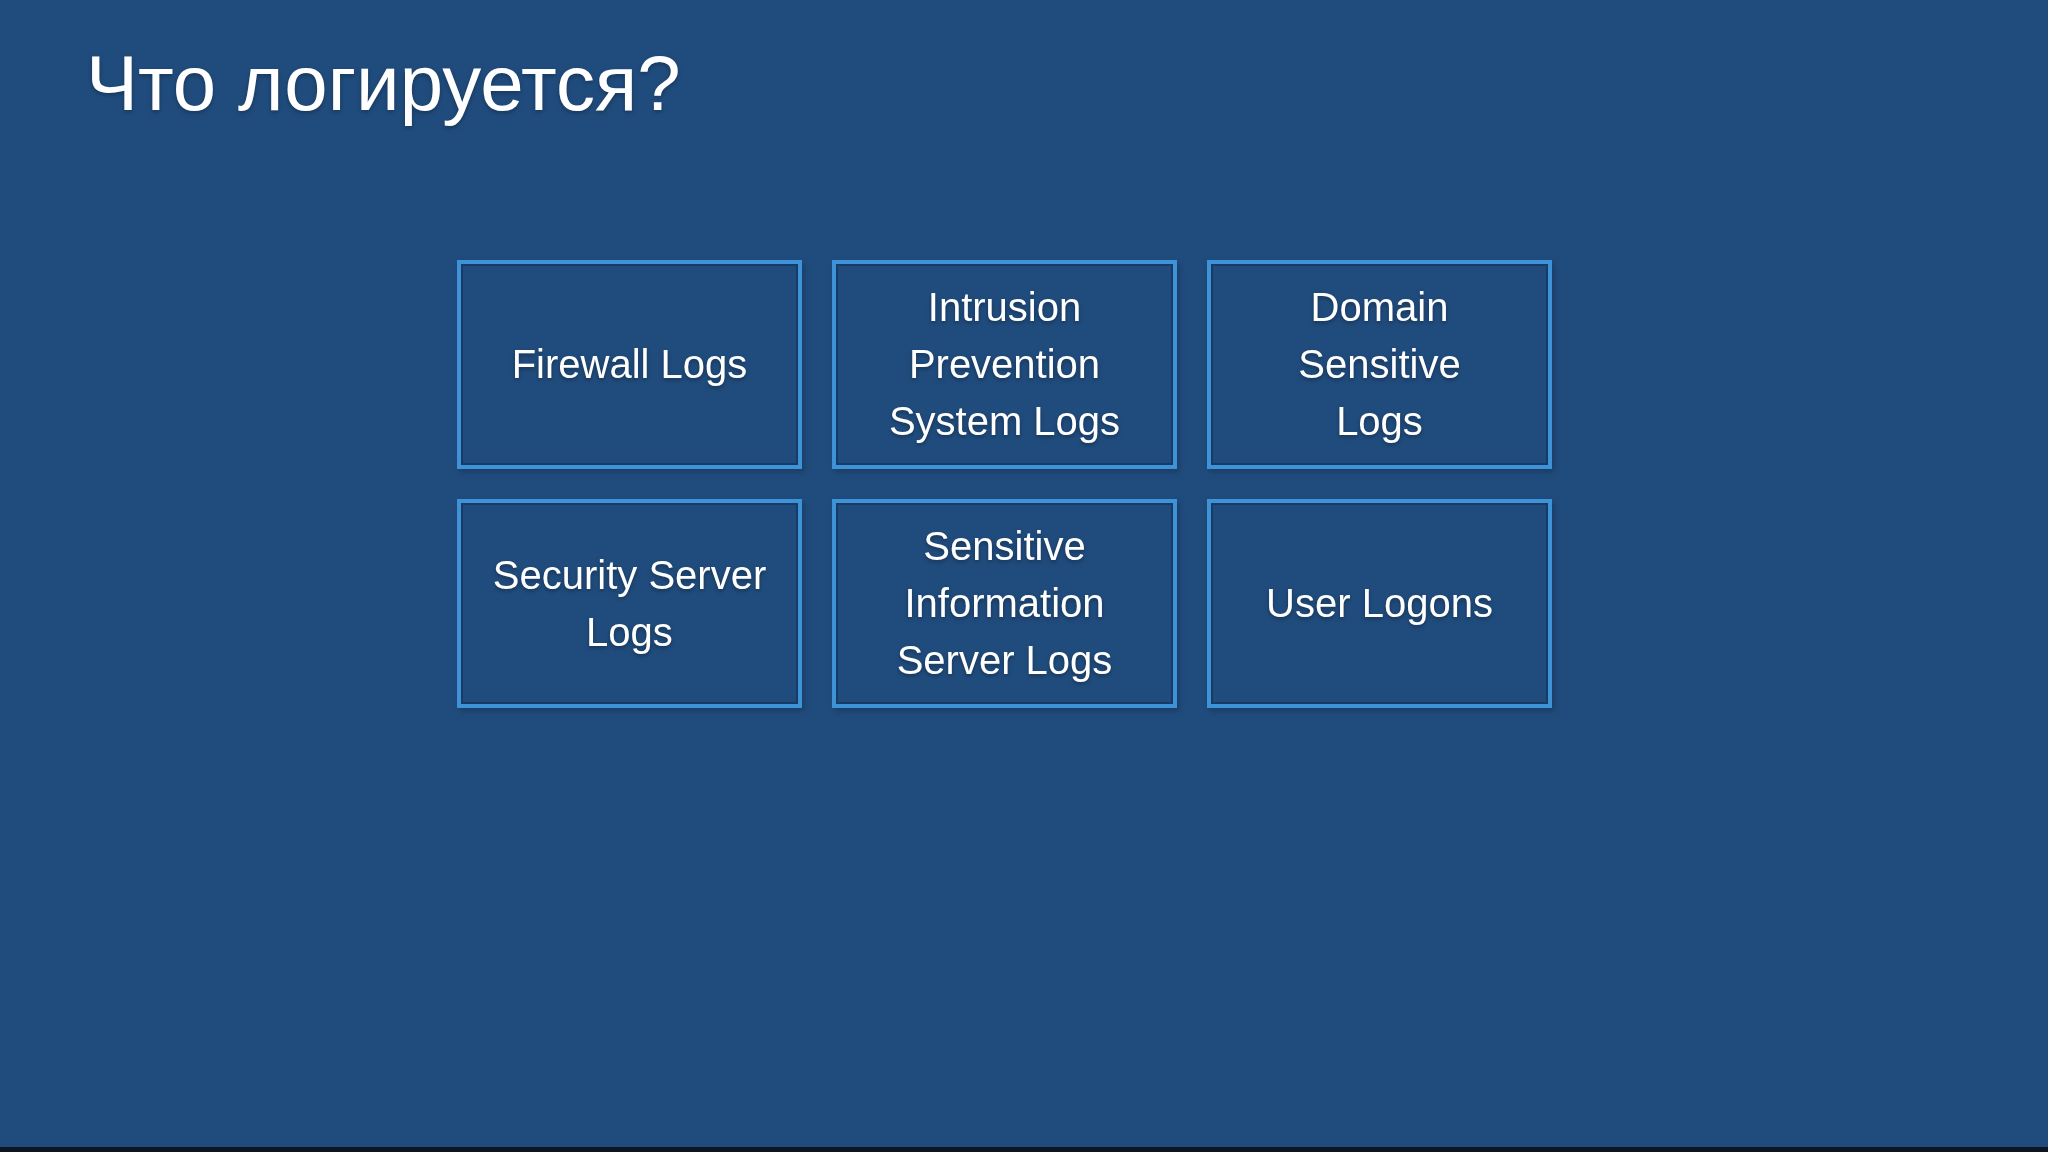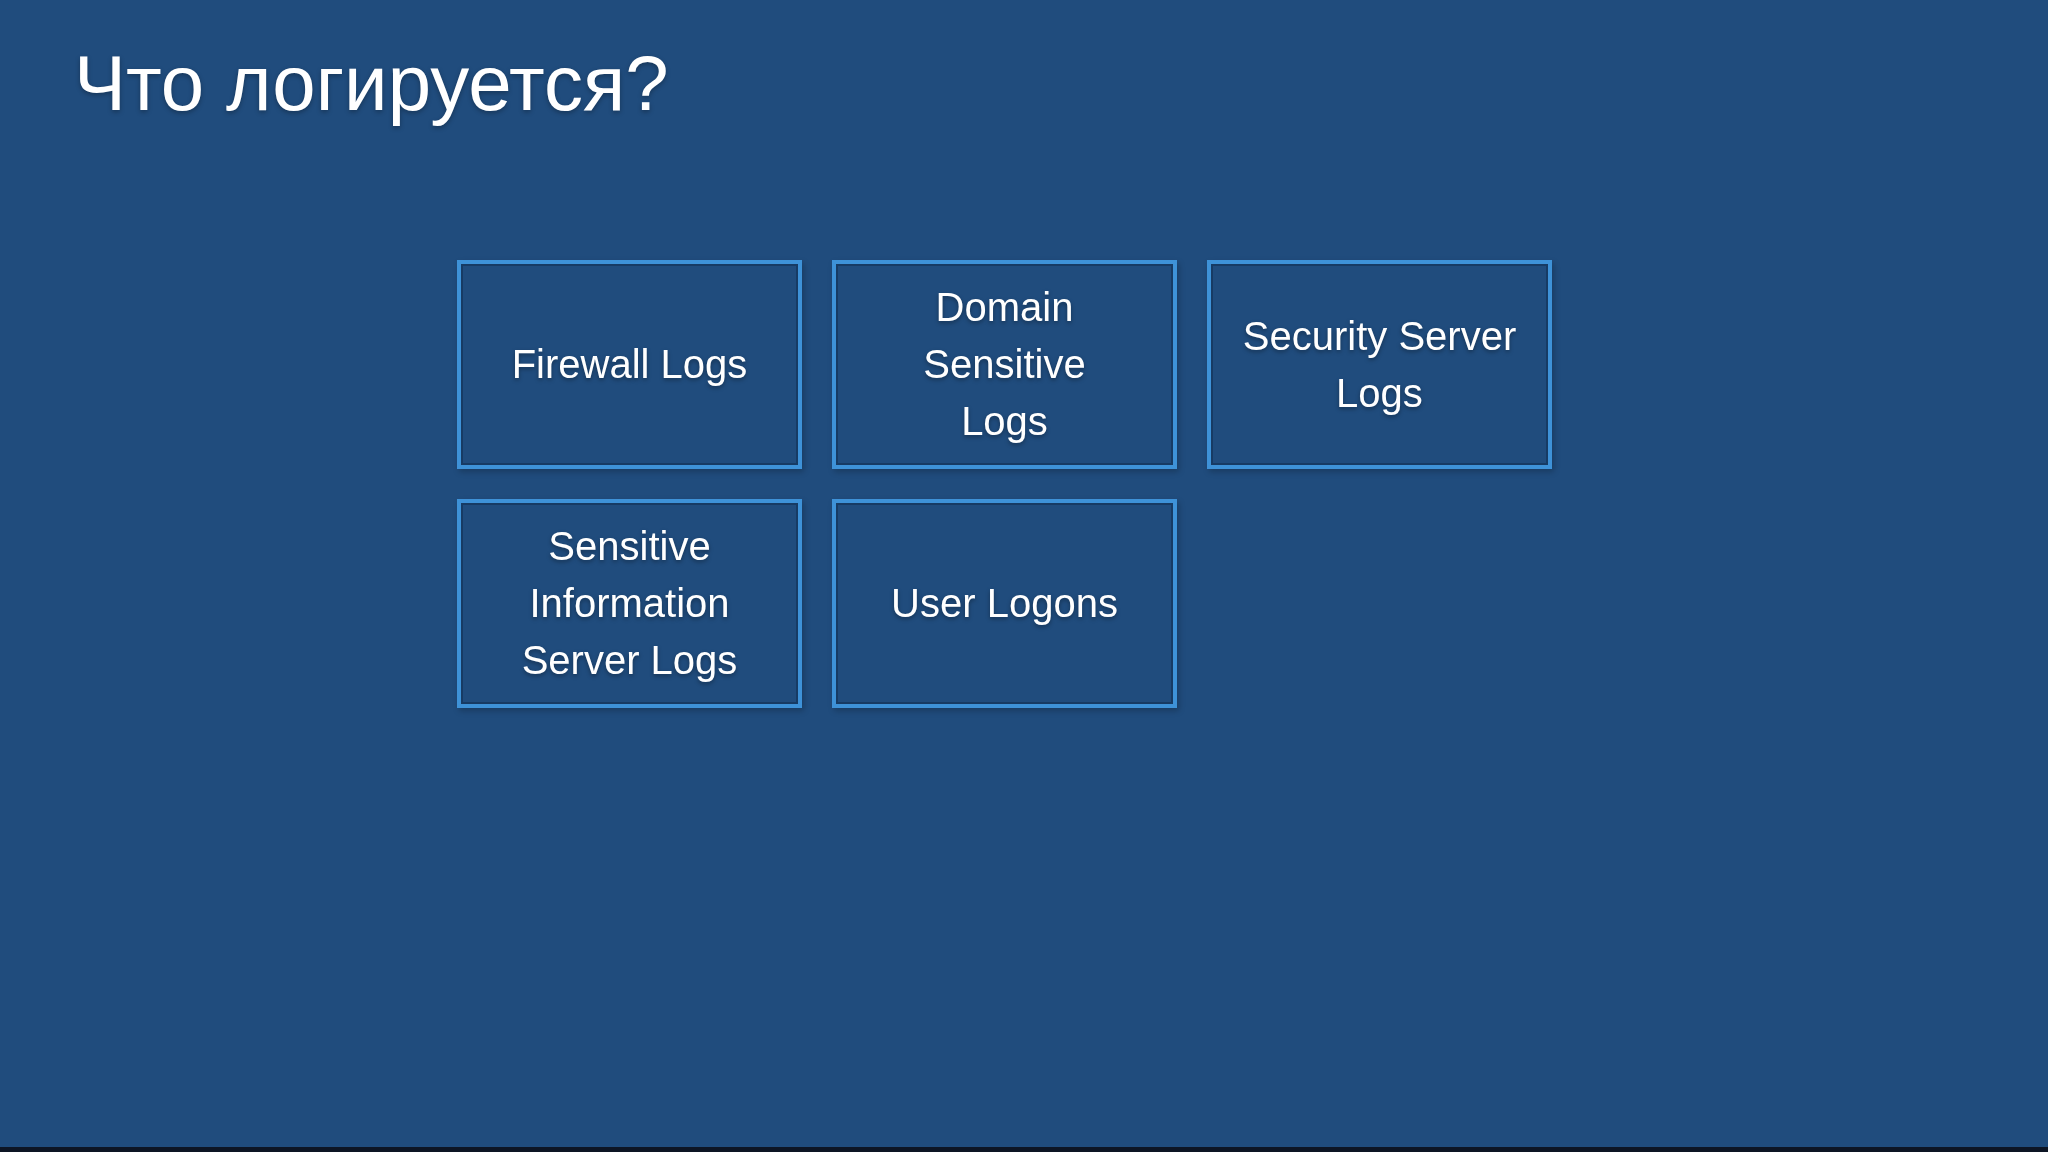--- a/index.html
+++ b/index.html
@@ -15,21 +15,21 @@
   }
   .slide {
     position: relative;
     width: 2048px;
     height: 1152px;
     background: var(--background, #204C7D);
     overflow: hidden;
   }
   .slide-title {
     position: absolute;
-    left: 74px;
+    left: 86px;
     top: 38px;
     font-size: 78px;
     font-weight: 200;
     letter-spacing: 0px;
     color: var(--text, #FFFFFF);
     text-shadow: 0 2px 5px rgba(0,0,0,0.30);
   }
   .grid {
     position: absolute;
     left: 457px;
@@ -74,20 +74,25 @@
 
   <h1 class="slide-title">Что логируется?</h1>
 
   <div class="grid">
 
 
     <div class="box">
       <span class="box-label">Firewall Logs</span>
     </div>
 
+    <div class="box">
+      <span class="box-label">Intrusion
+Prevention
+System Logs</span>
+    </div>
 
 
     <div class="box">
       <span class="box-label">Domain
 Sensitive
 Logs</span>
     </div>
 
     <div class="box">
       <span class="box-label">Security Server

